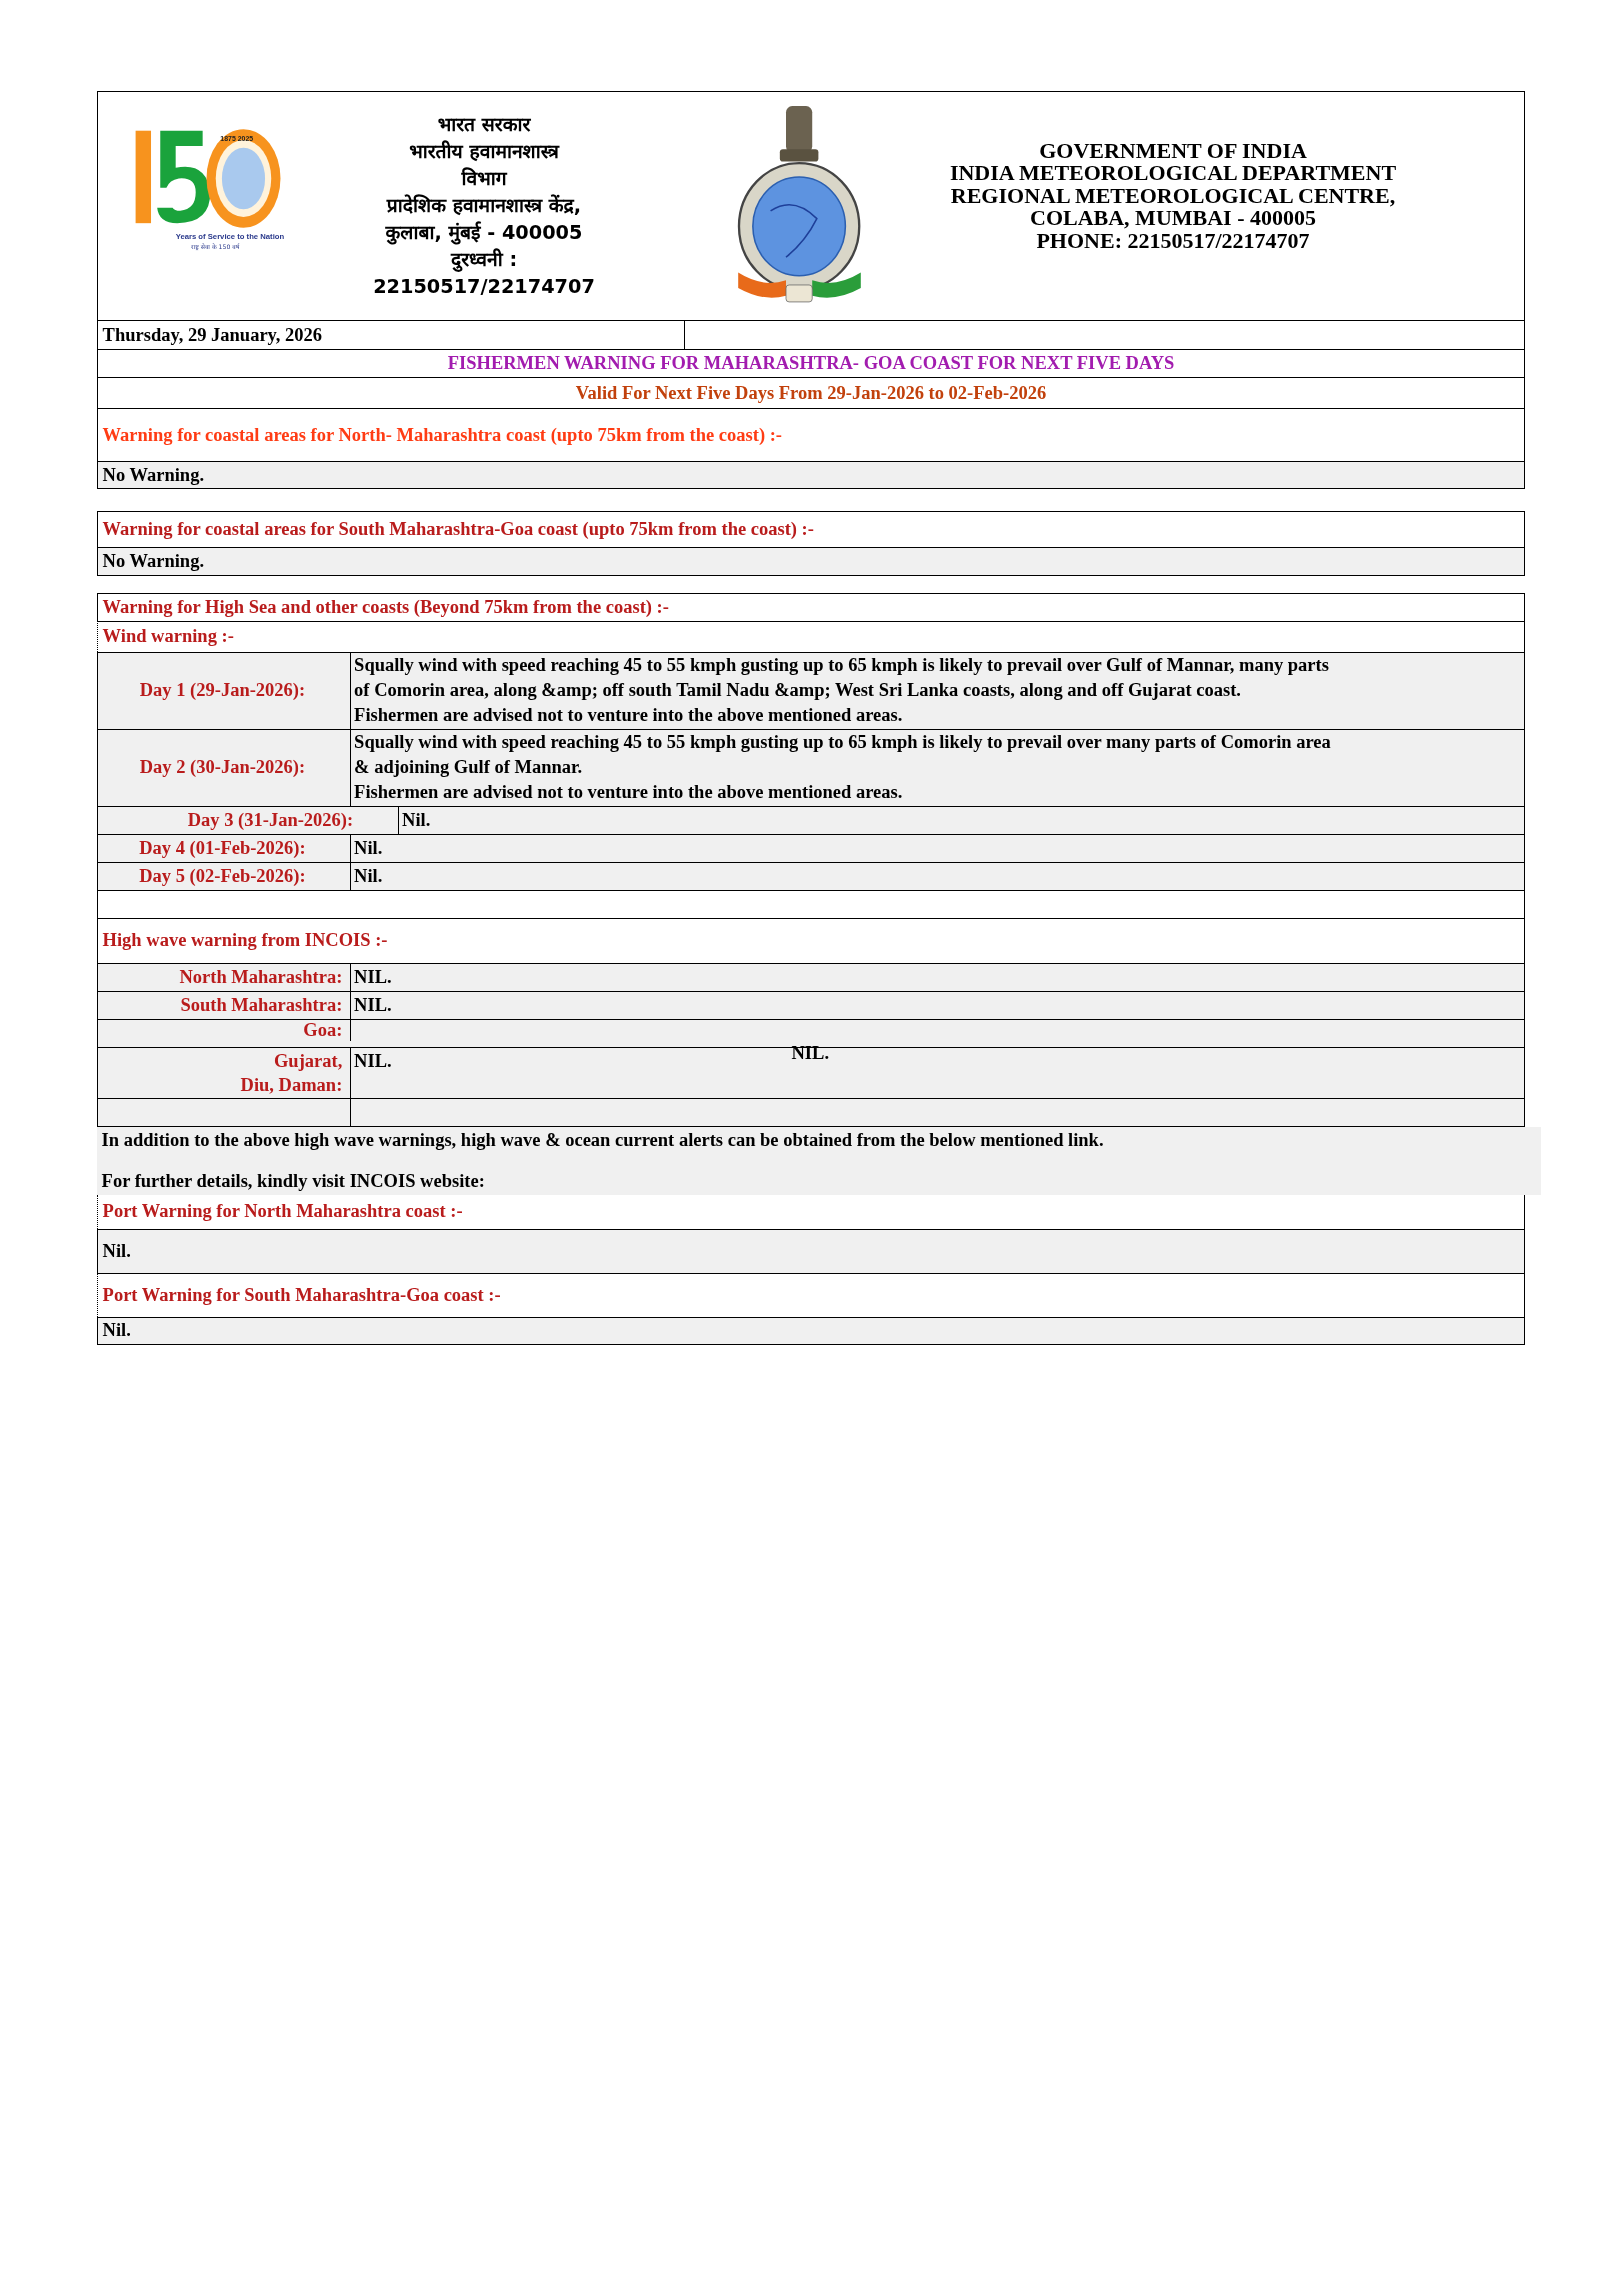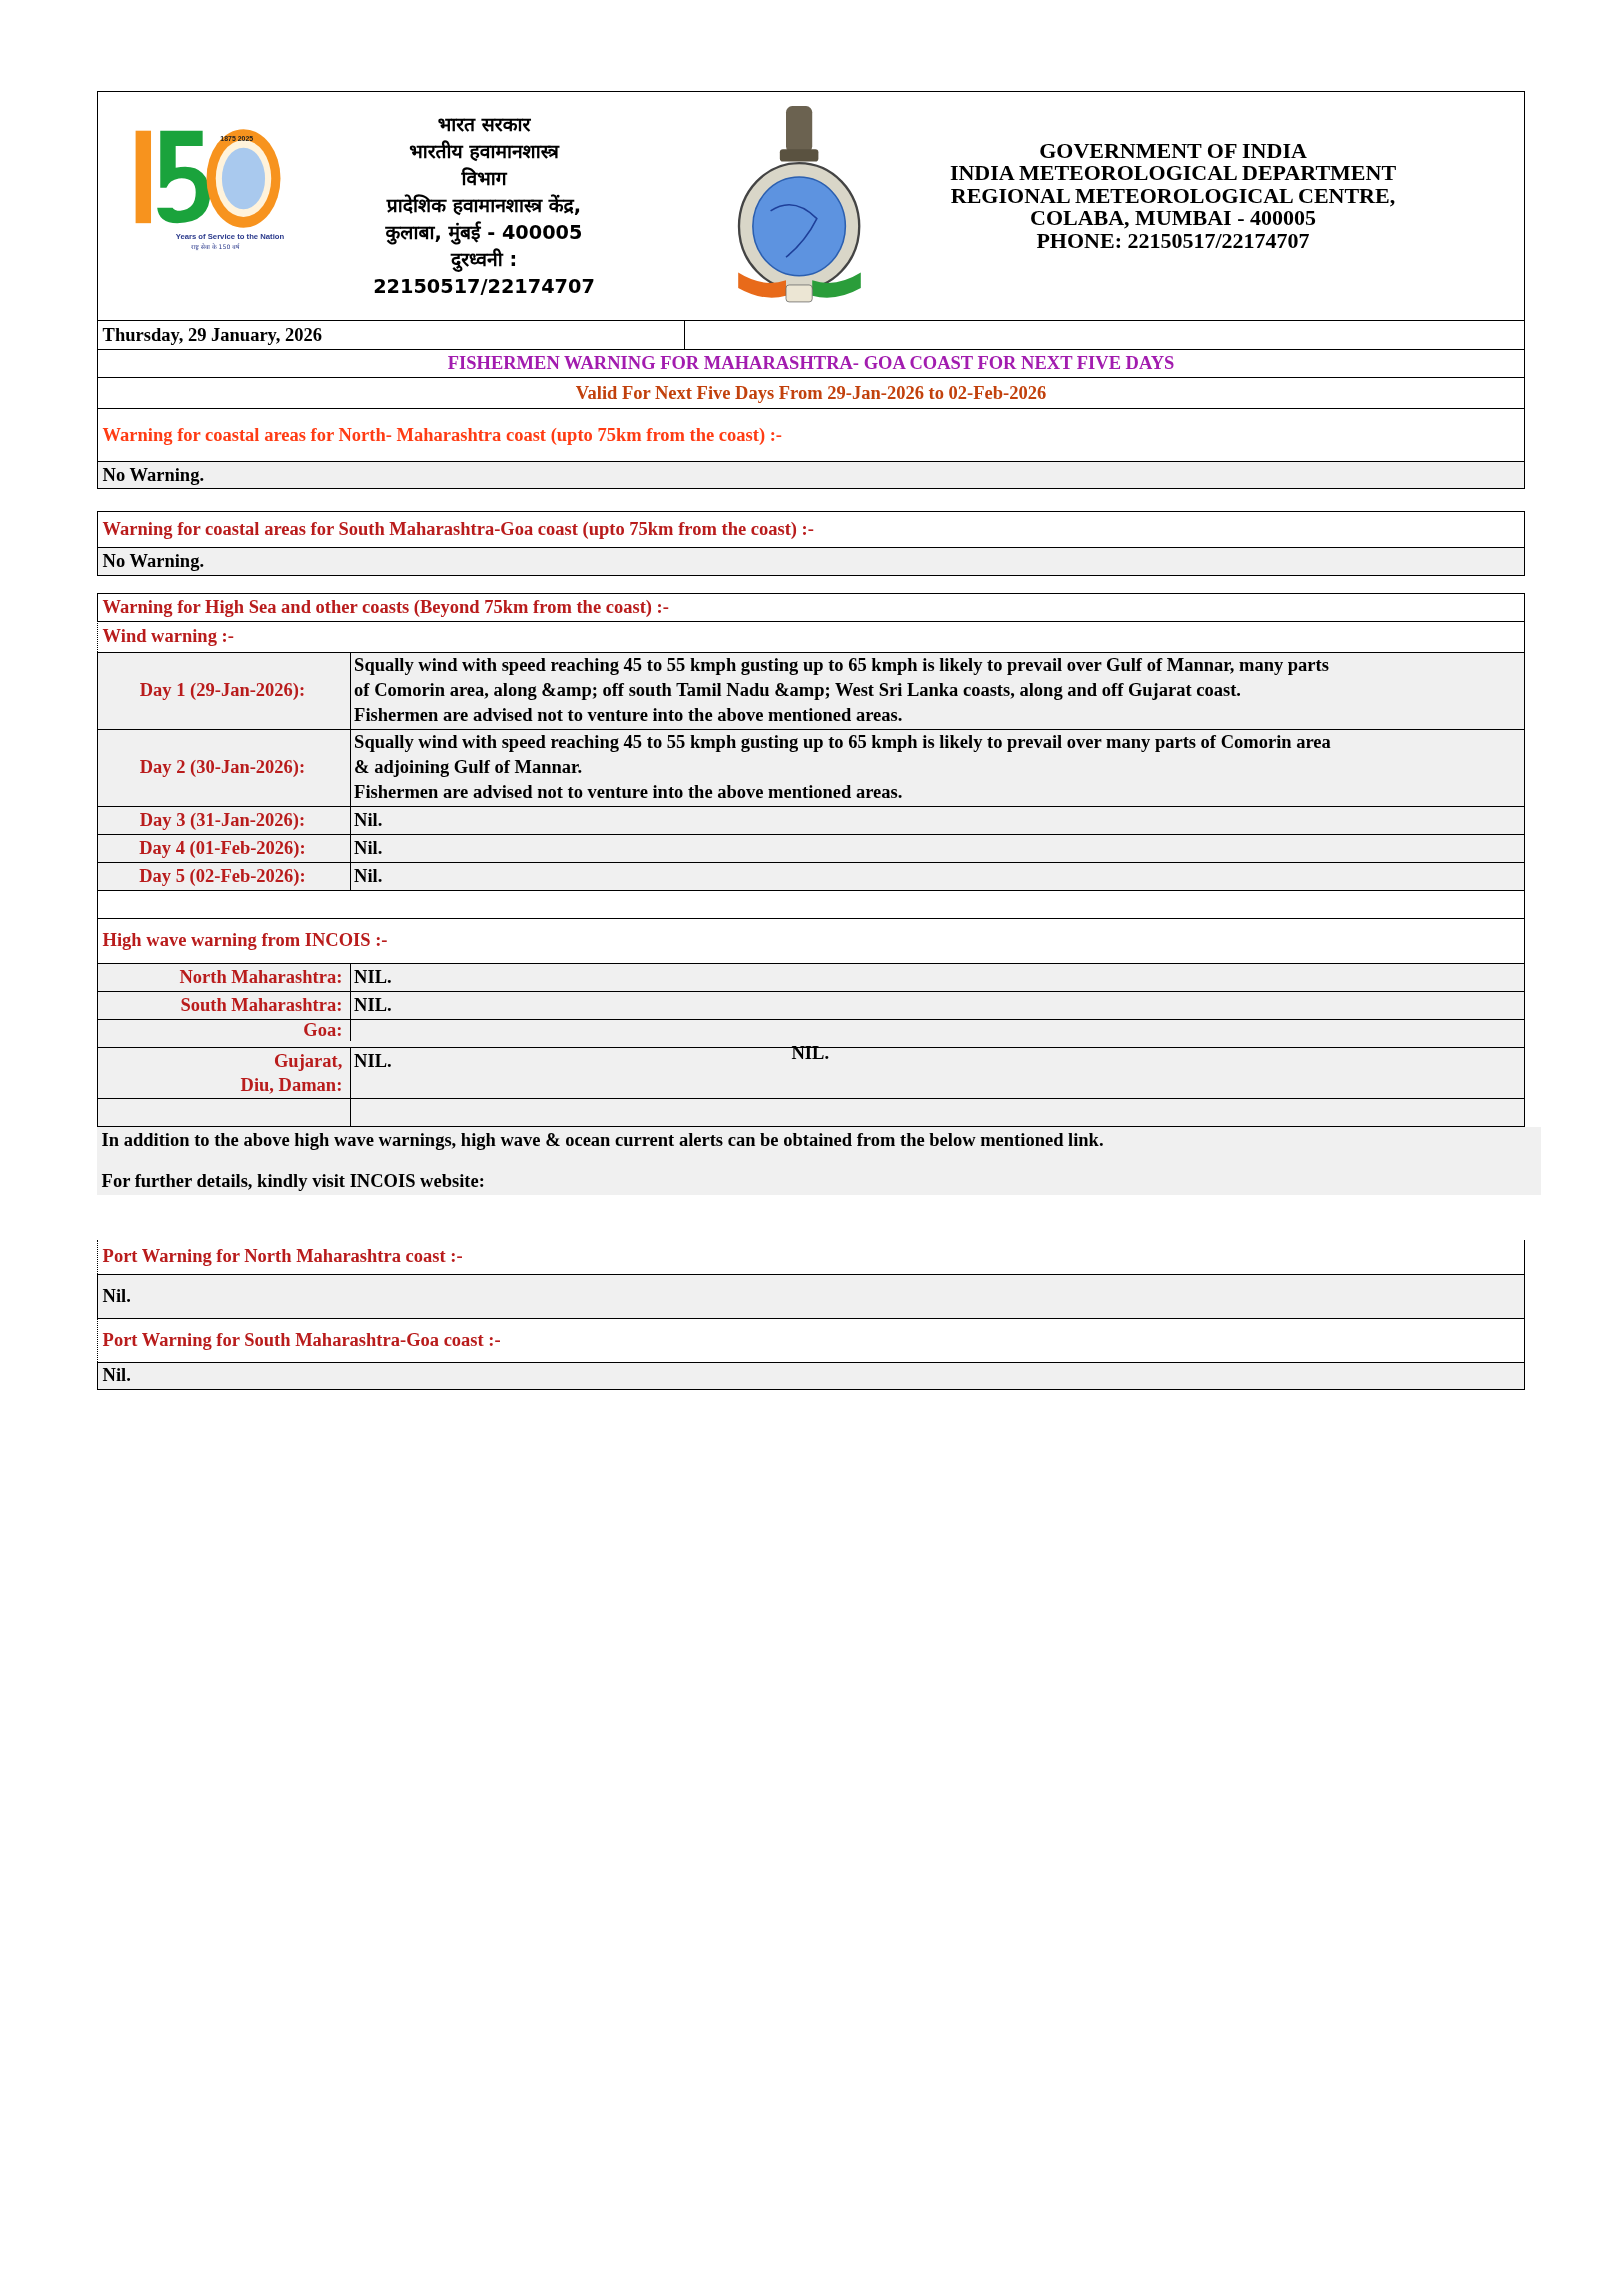--- a/index.html
+++ b/index.html
@@ -116,21 +116,21 @@
   </div>
   <div class="row grey" style="height:77px;">
     <div class="cell lbl red" style="justify-content:center;">Day 2 (30-Jan-2026):</div>
     <div class="cell val">
       <div>Squally wind with speed reaching 45 to 55 kmph gusting up to 65 kmph is likely to prevail over many parts of Comorin area</div>
       <div>&amp; adjoining Gulf of Mannar.</div>
       <div>Fishermen are advised not to venture into the above mentioned areas.</div>
     </div>
   </div>
   <div class="row grey" style="height:28px;">
-    <div class="cell lbl red" style="justify-content:center;">Day 3 (31-Jan-2026):</div>
+    <div class="cell lbl red" style="justify-content:center;margin-left:48px;">Day 3 (31-Jan-2026):</div>
     <div class="cell val">Nil.</div>
   </div>
   <div class="row grey" style="height:28px;">
     <div class="cell lbl red" style="justify-content:center;">Day 4 (01-Feb-2026):</div>
     <div class="cell val">Nil.</div>
   </div>
   <div class="row grey" style="height:28px;">
     <div class="cell lbl red" style="justify-content:center;">Day 5 (02-Feb-2026):</div>
     <div class="cell val">Nil.</div>
   </div>
@@ -162,21 +162,21 @@
     <div class="cell lbl"></div>
     <div class="cell val"></div>
   </div>
 
   <div class="grey" style="width:1444px; height:68px; box-sizing:border-box; padding:1.5px 4.6px; font-weight:bold; font-size:18.5px; line-height:25px;">
     <div>In addition to the above high wave warnings, high wave &amp; ocean current alerts can be obtained from the below mentioned link.</div>
     <div style="height:15.5px;"></div>
     <div>For further details, kindly visit INCOIS website:</div>
   </div>
 
-  <div class="row red" style="height:34px; border-left-style:dotted; border-top:none;margin-top:45px;">
+  <div class="row red" style="height:34px; border-left-style:dotted; border-top:none;">
     <span class="cell">Port Warning for North Maharashtra coast :-</span>
   </div>
   <div class="row end grey" style="height:45px;">
     <span class="cell">Nil.</span>
   </div>
   <div class="row red" style="height:43px; border-left-style:dotted; border-top:none;">
     <span class="cell">Port Warning for South Maharashtra-Goa  coast :-</span>
   </div>
   <div class="row end grey" style="height:28px;">
     <span class="cell">Nil.</span>

